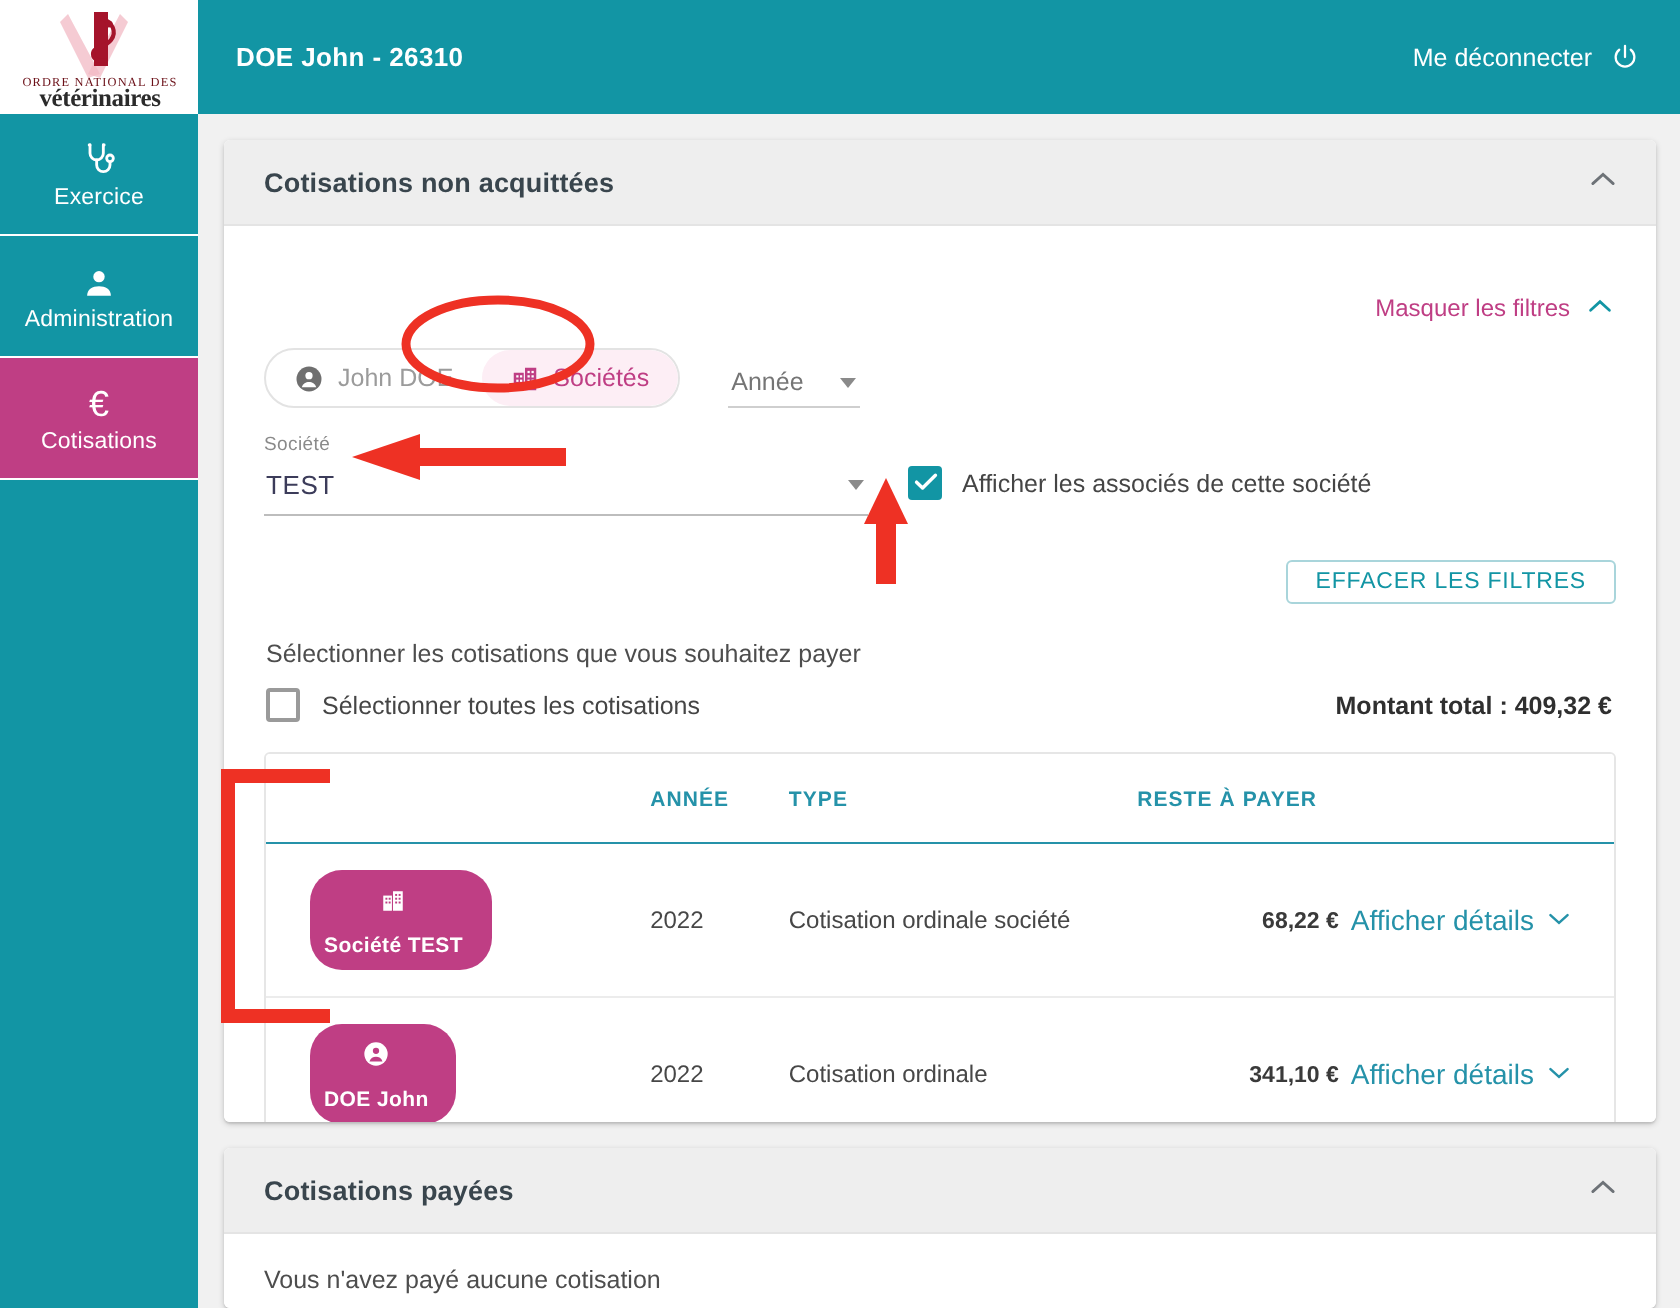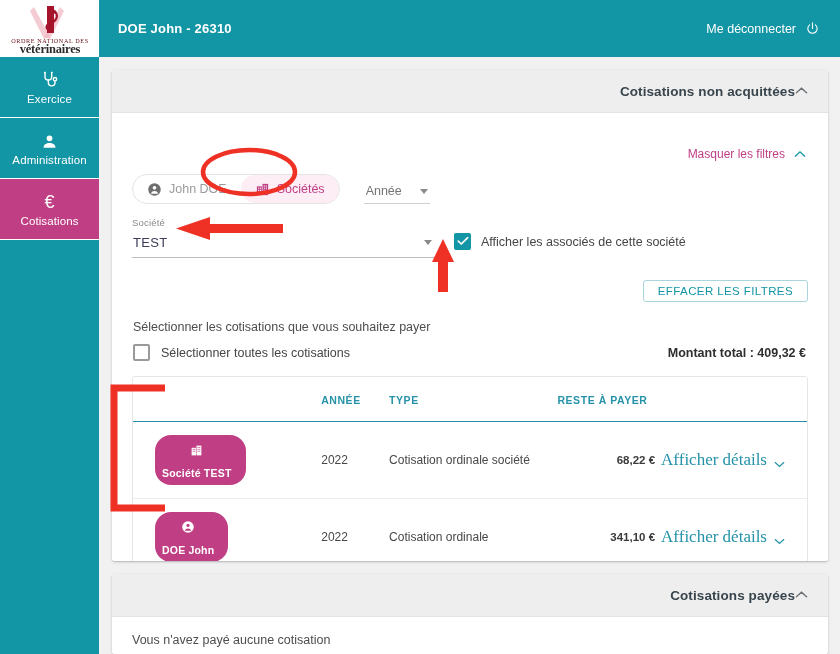--- a/index.html
+++ b/index.html
@@ -101,21 +101,21 @@
     background: #ffffff;
     border-radius: 3px;
     box-shadow: 0 1px 3px rgba(0,0,0,.18), 0 1px 1px rgba(0,0,0,.10);
     overflow: hidden;
   }
   .card-head {
     height: 43px;
     background: #eeeeee;
     display: flex;
     align-items: center;
-    justify-content: flex-end;
+    justify-content: space-between;
     padding: 0 20px 0 20px;
     border-bottom: 1px solid #e4e4e4;
   }
   .card-title { font-size: 13.5px; font-weight: 700; color: #39454d; letter-spacing: .1px; }
   .chev-up {
     color: #6d7277;
     font-size: 11px;
     line-height: 1;
     cursor: pointer;
     user-select: none;
@@ -279,26 +279,25 @@
     letter-spacing: .2px;
     white-space: nowrap;
     flex-direction: column;
   }
   .badge .bico {
     width: 18px; height: 18px;
     display:flex; align-items:center; justify-content:center;
   }
   .amount { font-size: 11.5px; font-weight: 700; color: #3a3a3a; padding-right: 6px; }
   .details-link {
-    display: inline-flex; align-items: flex-end; gap: 7px;
+    display: inline-flex; align-items: center; gap: 7px;
     color: #2592a9;
-    font-size: 17px;
+    font-size: 14px;
     cursor: pointer;
     white-space: nowrap;
-    font-family: Liberation Serif, serif;
   }
   .details-link .dchev { font-size: 10px; }
 
   .pay-row { display:flex; justify-content:flex-end; padding-top: 16px; }
   .btn-pay {
     background: #1295a4;
     color: #fff;
     border: none;
     border-radius: 3px;
     font-size: 11.5px;

